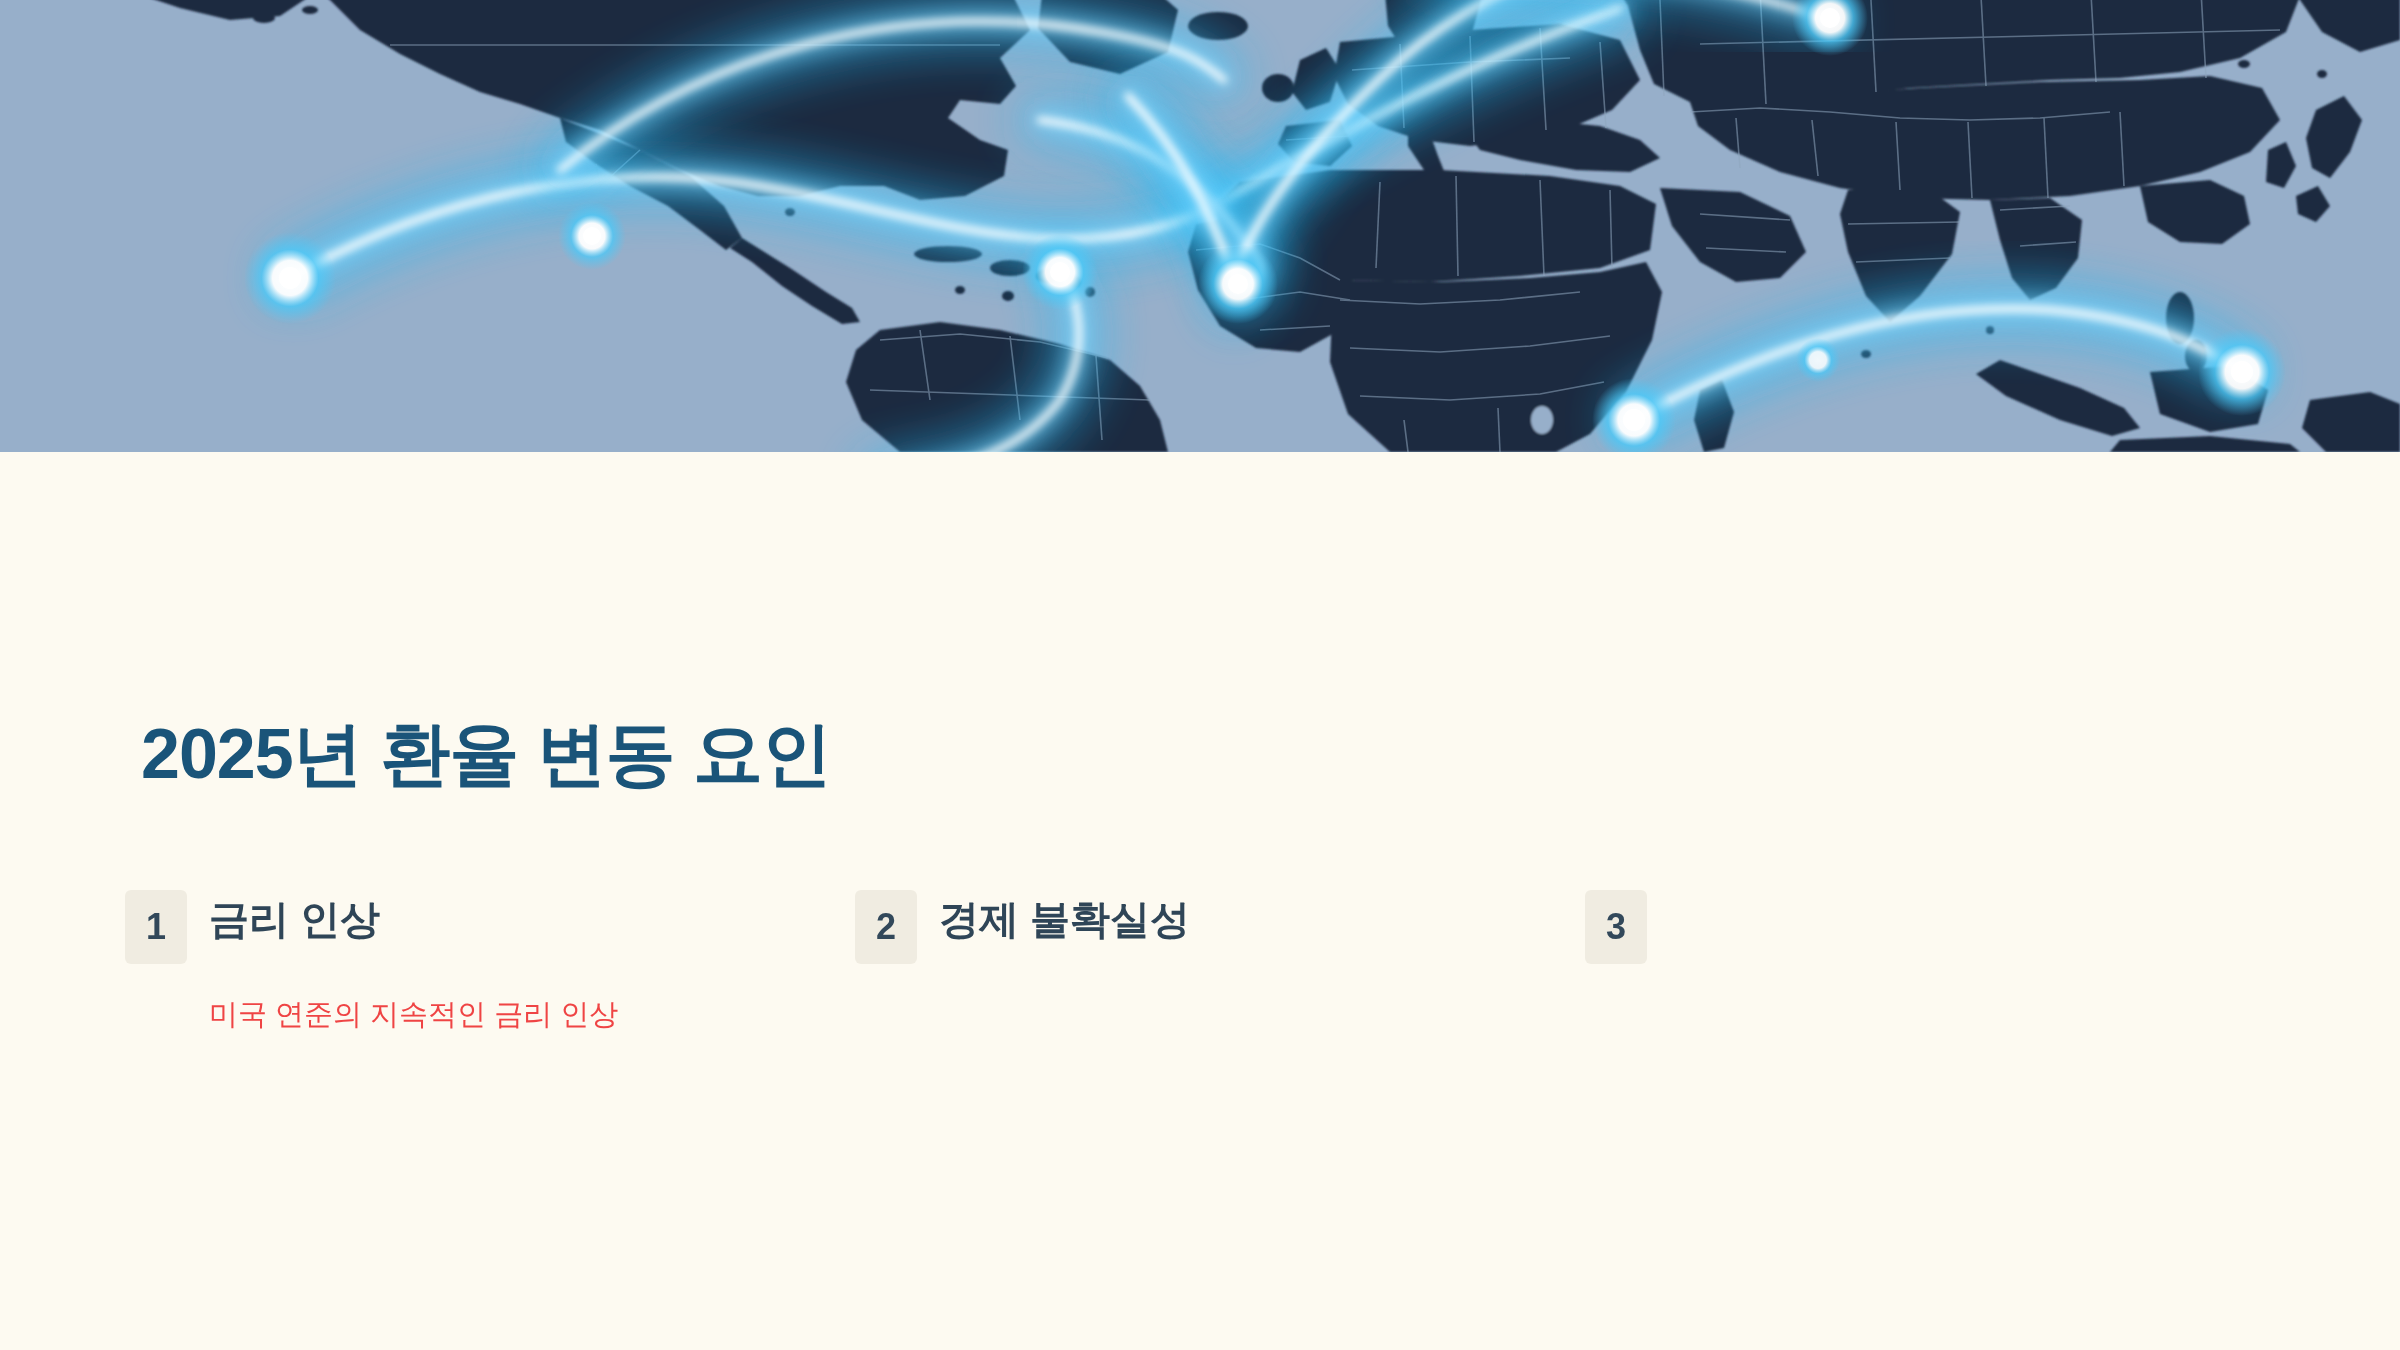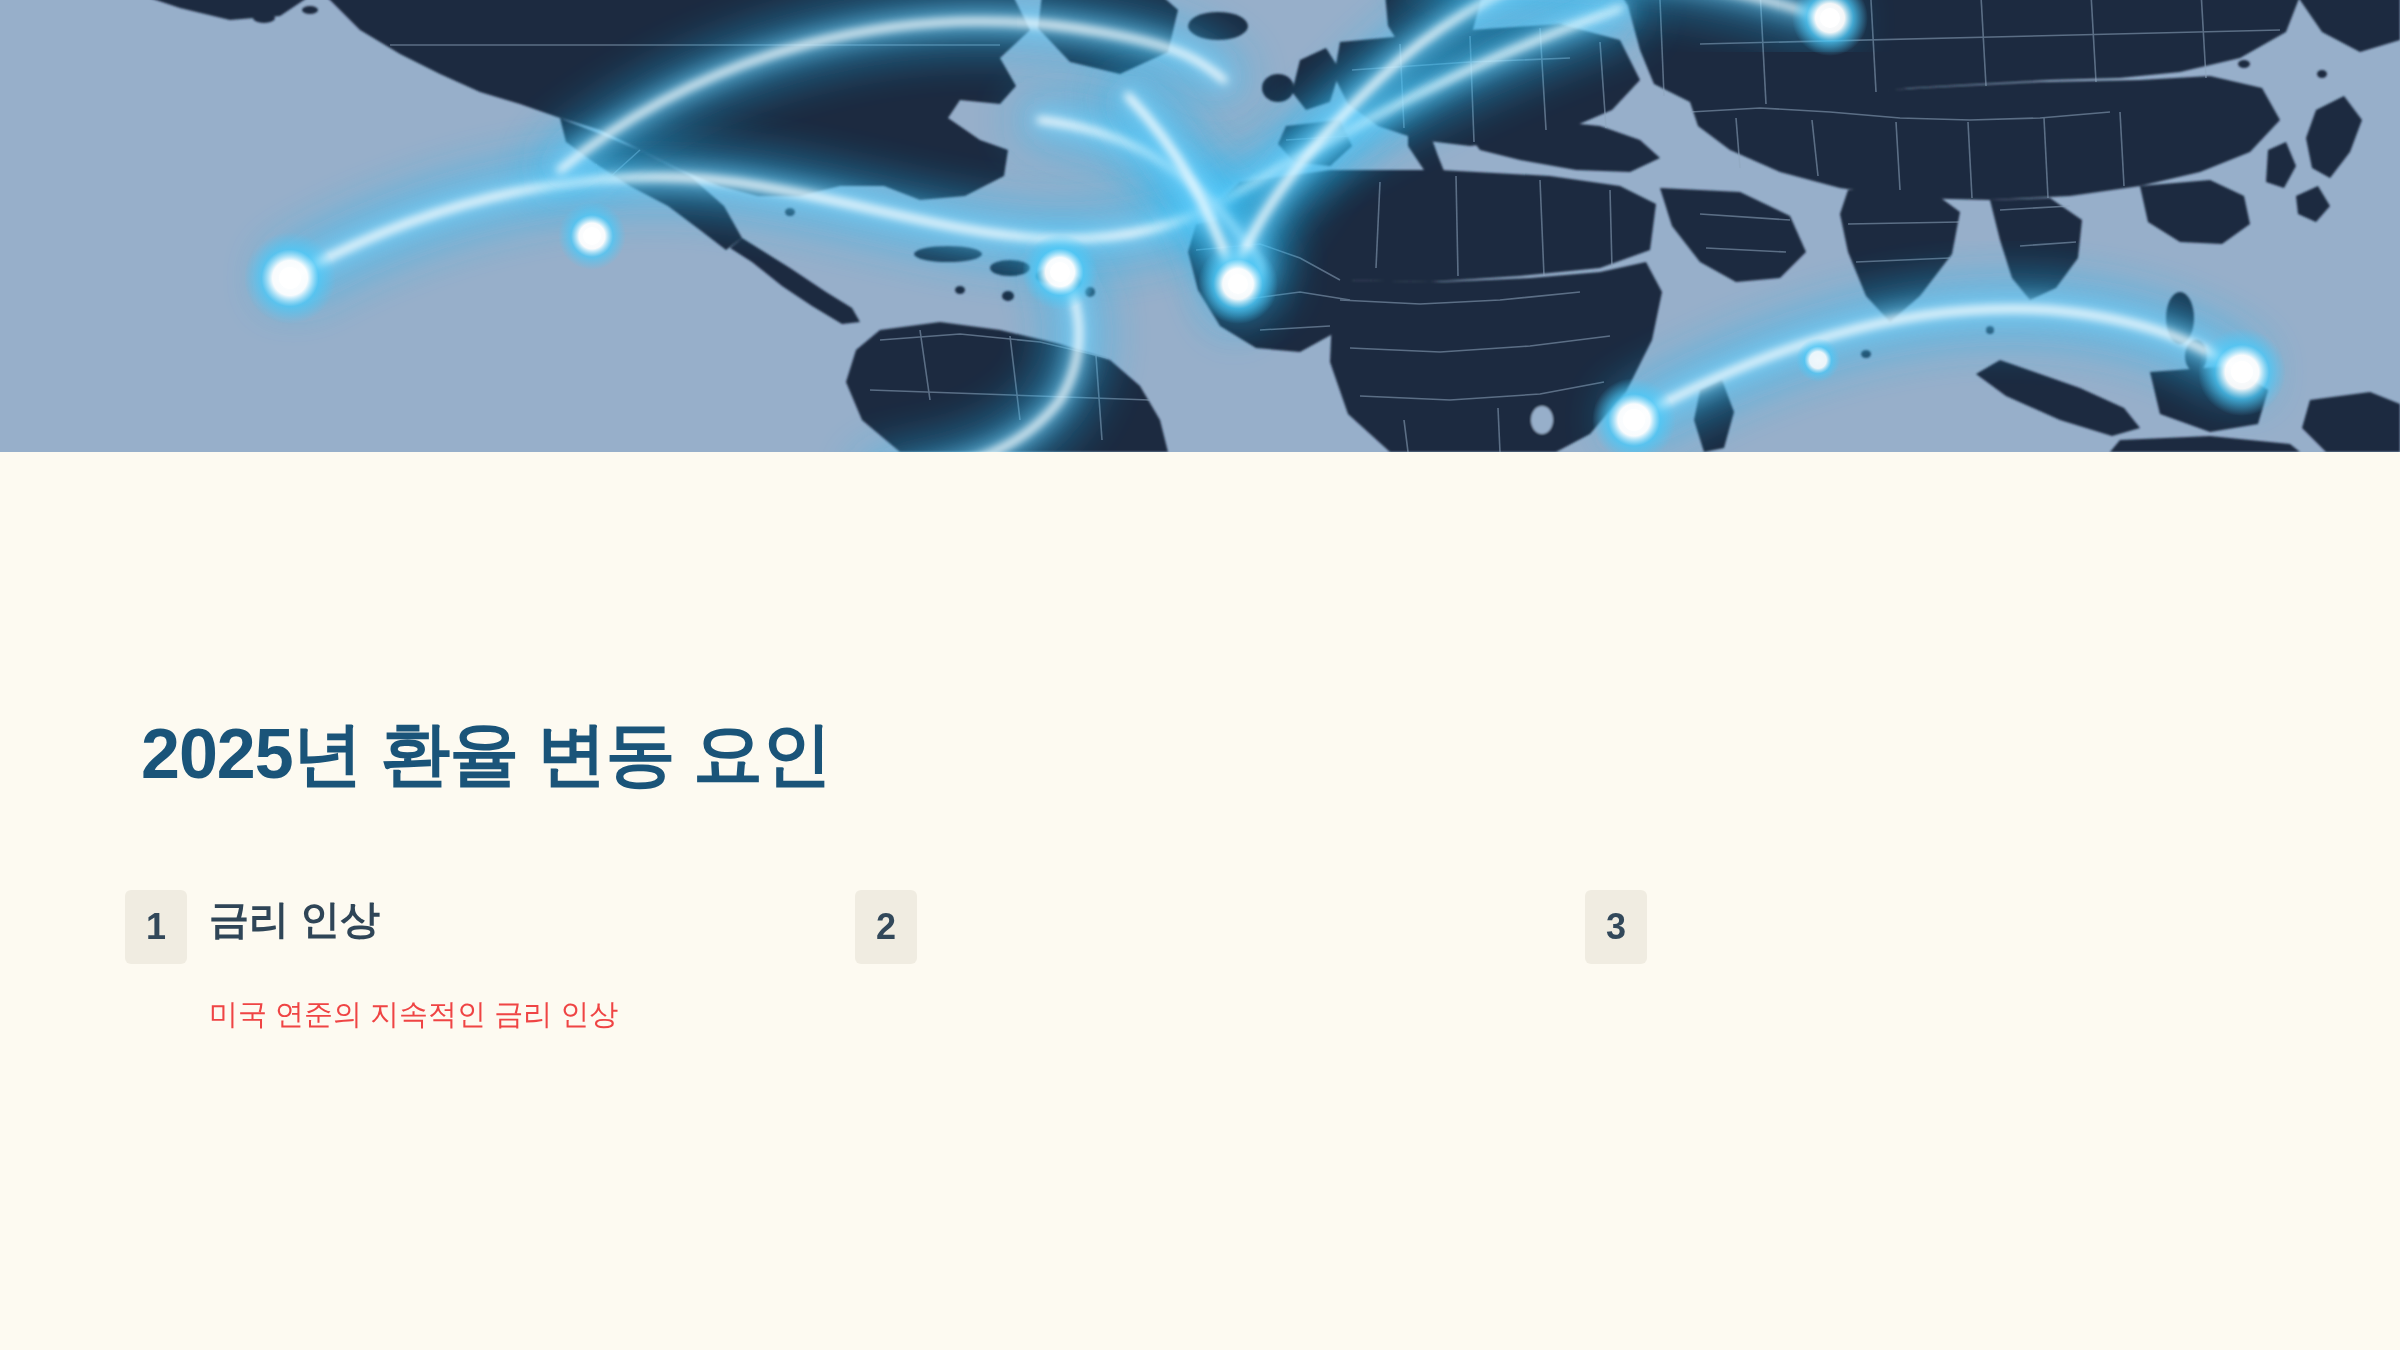--- a/index.html
+++ b/index.html
@@ -385,20 +385,21 @@
         <div class="factor-head">
           <div class="badge">1</div>
           <h2 class="factor-title">금리 인상</h2>
         </div>
         <p class="factor-desc">미국 연준의 지속적인 금리 인상</p>
       </div>
 
       <div class="factor">
         <div class="factor-head">
           <div class="badge">2</div>
+          <h2 class="factor-title">경제 불확실성</h2>
         </div>
       </div>
 
       <div class="factor">
         <div class="factor-head">
           <div class="badge">3</div>
         </div>
       </div>
 
     </div>

